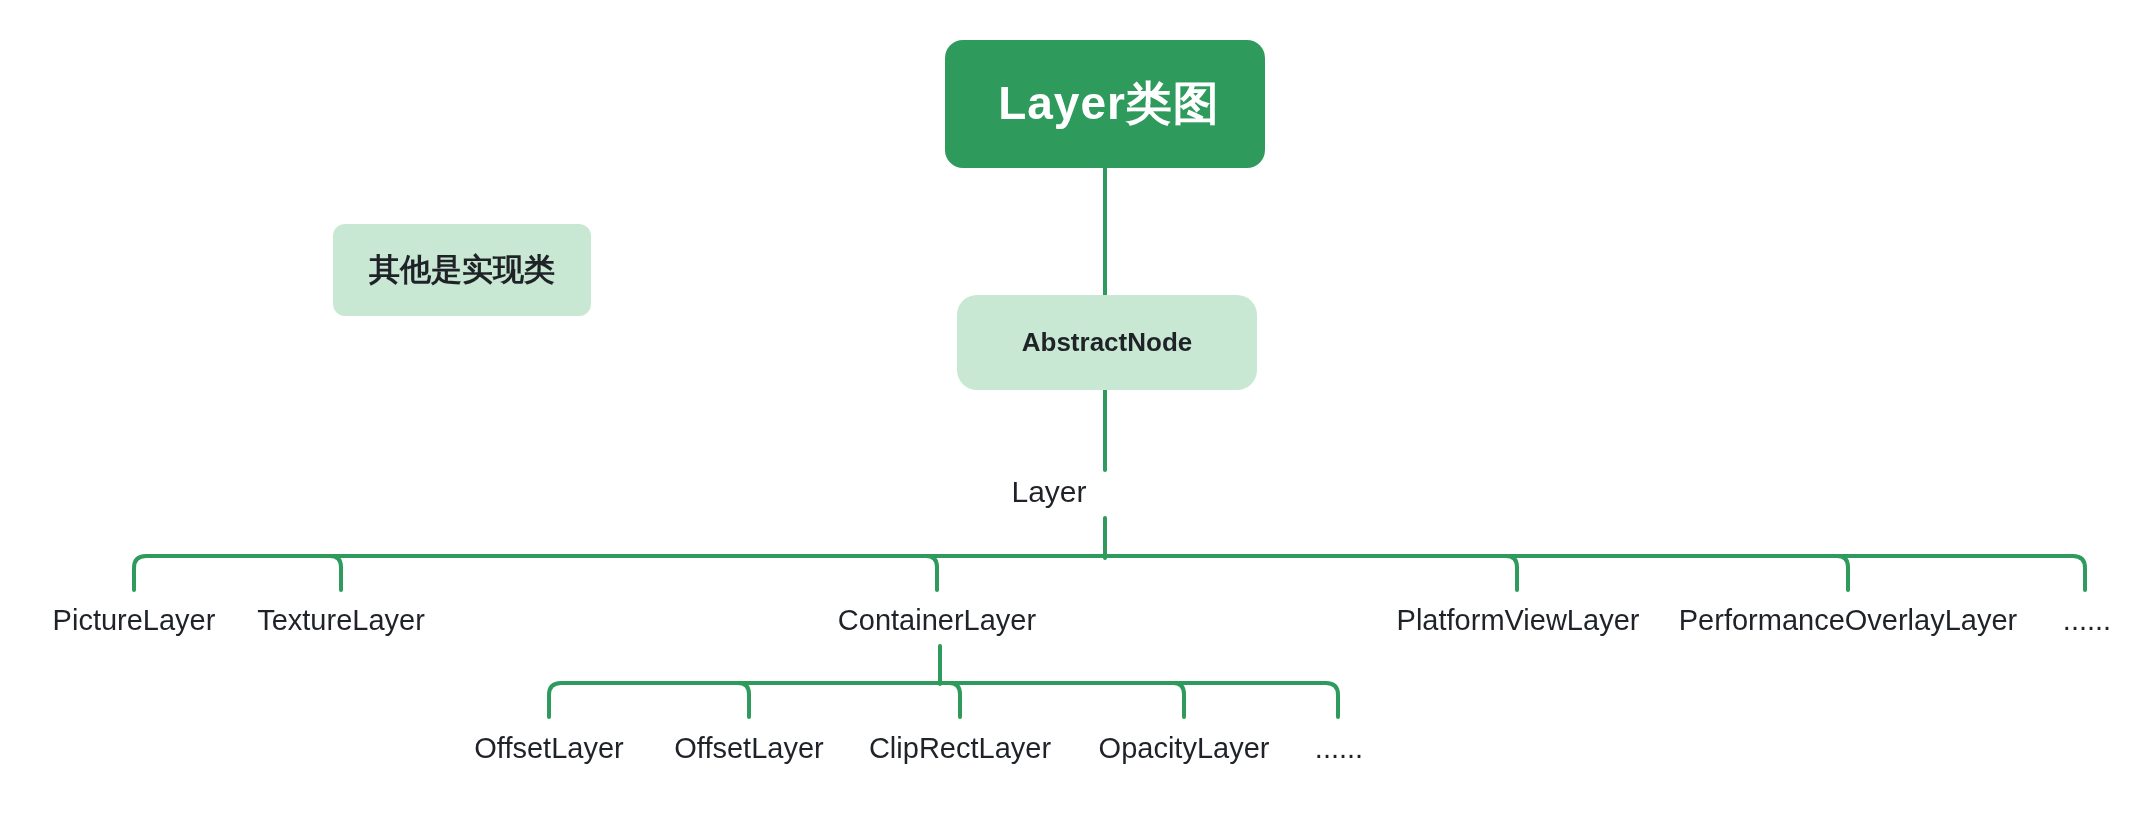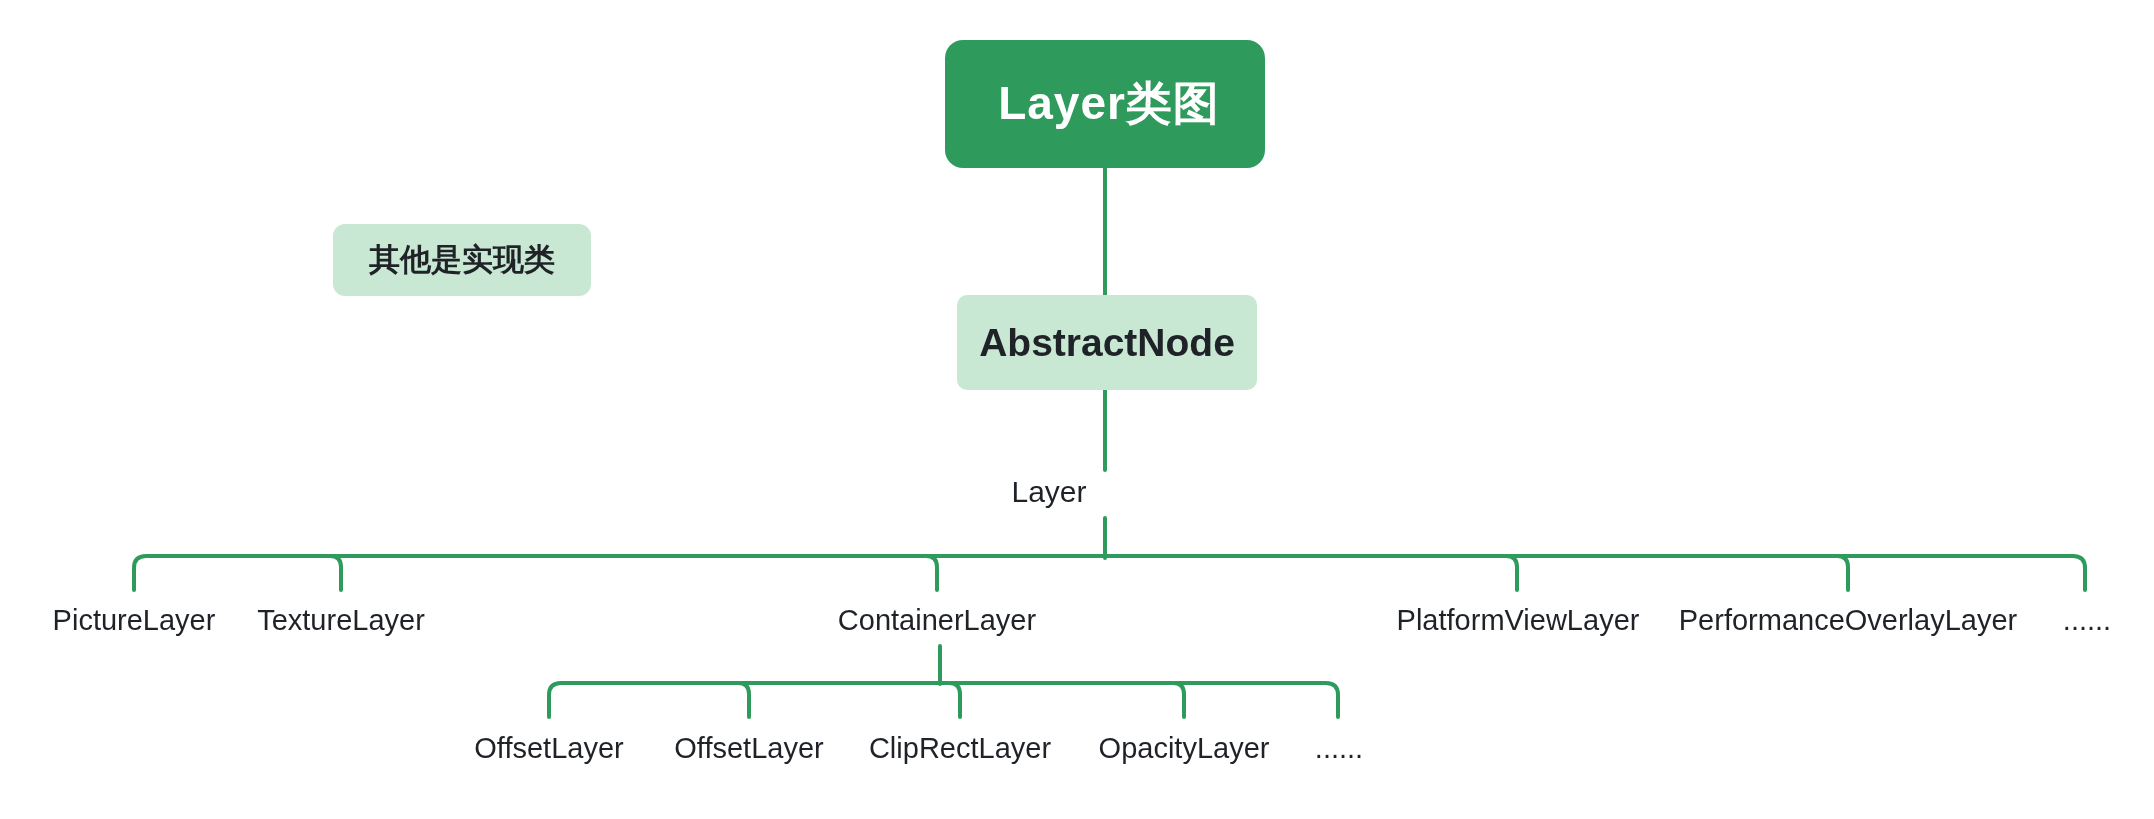--- a/index.html
+++ b/index.html
@@ -53,27 +53,27 @@
     letter-spacing: 1px;
     padding-left: 8px;
   }
   .note {
     background: var(--light-green);
     border-radius: 12px;
     font-weight: bold;
     font-size: 31px;
   }
   .note-1 { left: 335px; top: 54px;  width: 524px; height: 90px; }
-  .note-2 { left: 333px; top: 224px; width: 258px; height: 72px; }
+  .note-2 { left: 333px; top: 224px; width: 258px; height: 92px; }
   .abstract-node {
     left: 957px; top: 295px;
     width: 300px; height: 95px;
     background: var(--light-green);
-    border-radius: 10px;
-    font-size: 39px;
+    border-radius: 20px;
+    font-size: 26px;
     font-weight: bold;
   }
   .plain-label {
     position: absolute;
     transform: translateX(-50%);
     white-space: nowrap;
     font-size: 29px;
     line-height: 32px;
     text-align: center;
   }

